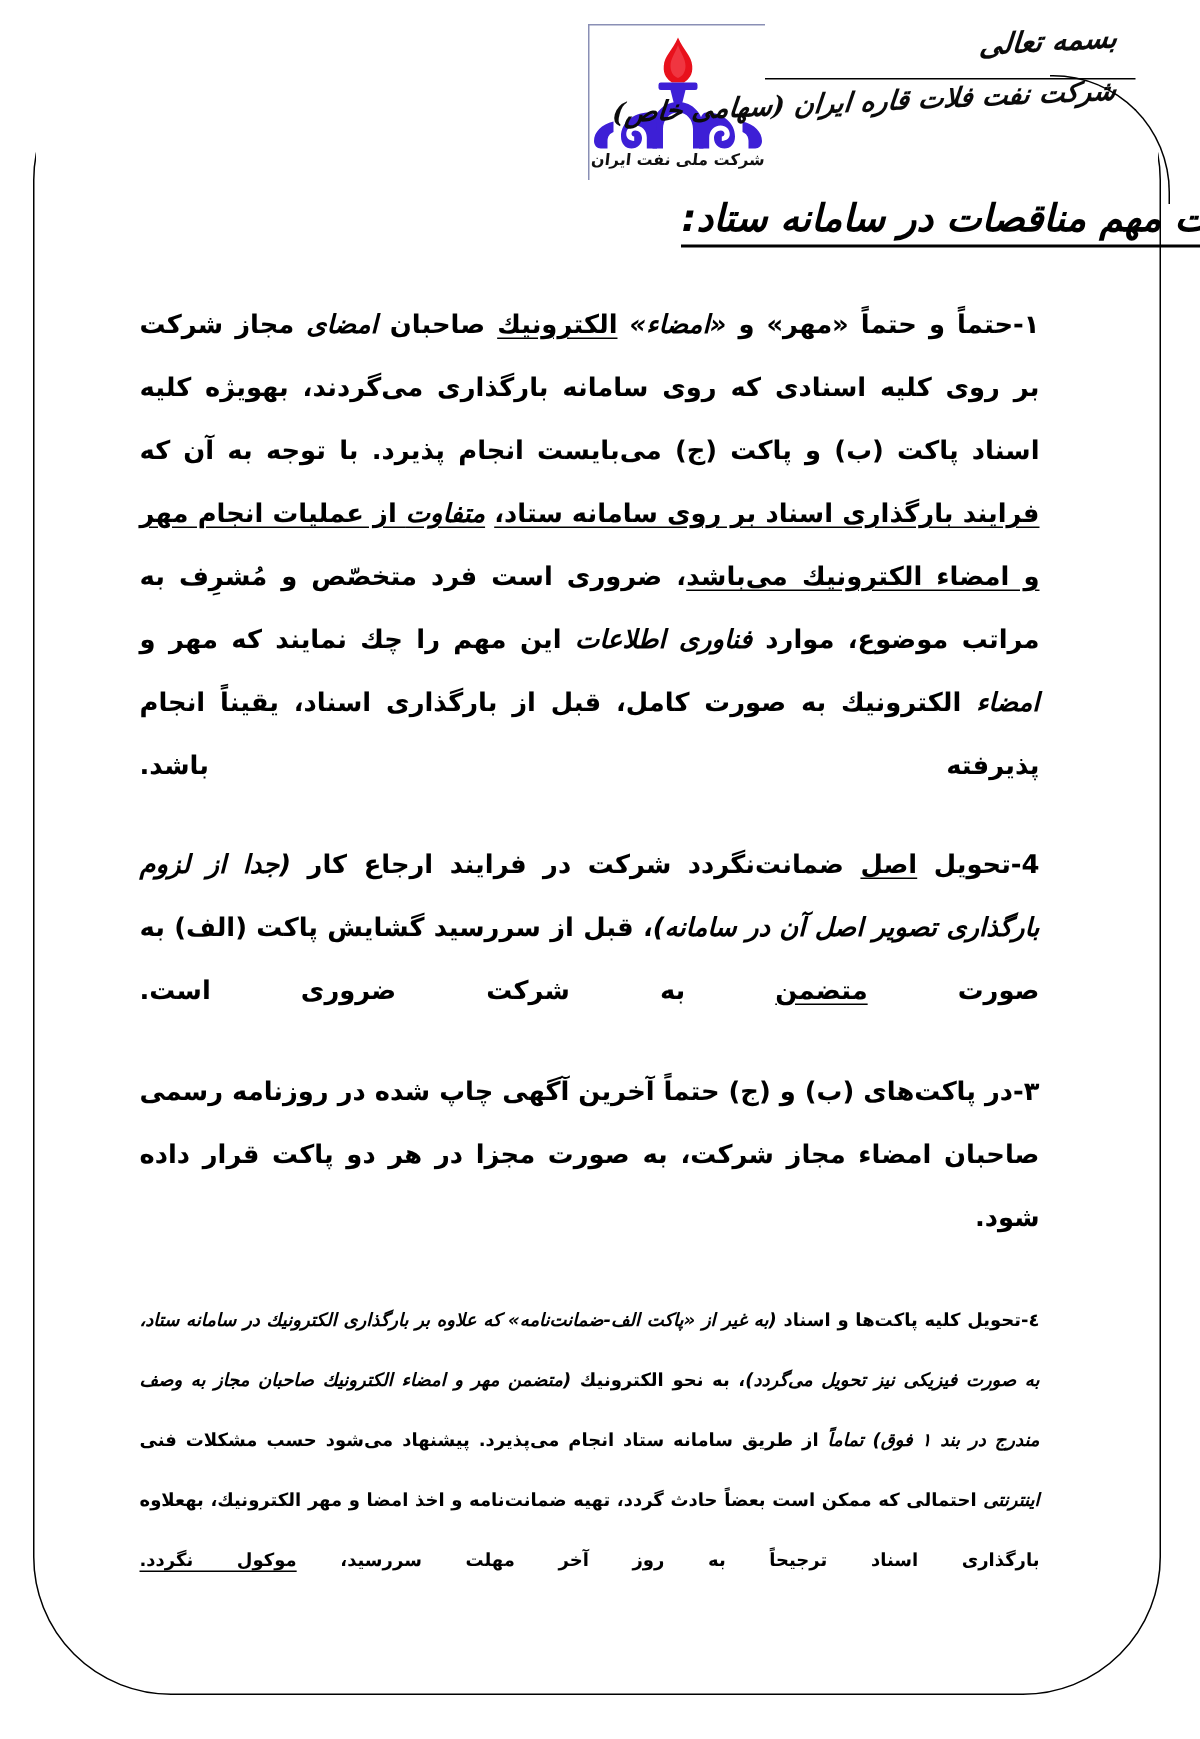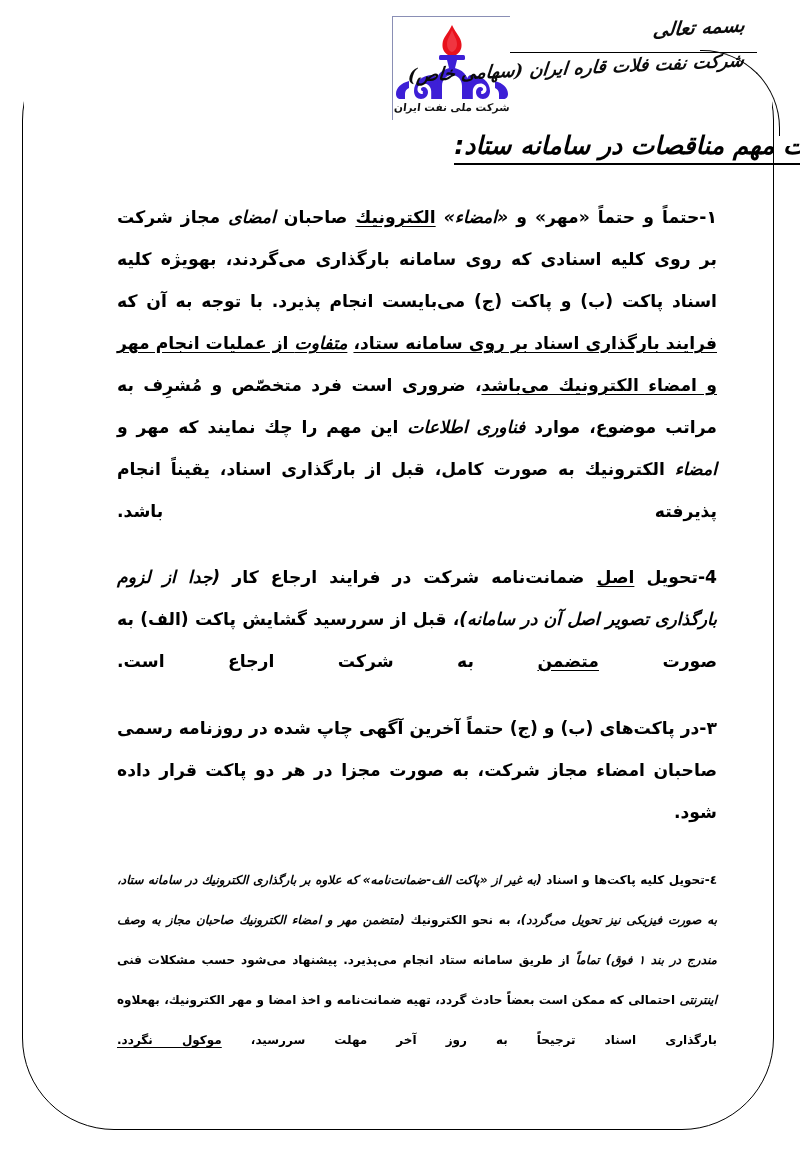--- a/index.html
+++ b/index.html
@@ -137,21 +137,21 @@
     color: #000000;
     padding-left: 35px;
   }
   .doc-title span {
     border-bottom: 2px solid #000000;
     padding-bottom: 3px;
   }
 
   .content {
     position: absolute;
-    left: 117px;
+    left: 93px;
     top: 196px;
     width: 600px;
     direction: rtl;
     text-align: justify;
     text-align-last: justify;
   }
   .para {
     font-size: 17.2px;
     font-weight: bold;
     line-height: 42px;
@@ -217,21 +217,21 @@
   <span>نکات مهم مناقصات در سامانه ستاد:</span>
 </div>
 
 <div class="content">
 
   <p class="para p1">
     <span>١-حتماً و حتماً «مهر» و </span><span class="it">«امضاء»</span><span> </span><span class="u">الکترونیك</span><span> صاحبان </span><span class="it">امضای</span><span> مجاز شرکت بر روی کلیه اسنادی که روی سامانه بارگذاری می‌گردند، بهویژه کلیه اسناد پاکت (ب) و پاکت (ج) می‌بایست انجام پذیرد. با توجه به آن که </span><span class="u">فرایند بارگذاری اسناد بر روی سامانه ستاد،</span><span> </span><span class="it-u">متفاوت</span><span class="u"> از عملیات انجام مهر و امضاء الکترونیك می‌باشد</span><span>، ضروری است فرد متخصّص و مُشرِف به مراتب موضوع، موارد </span><span class="it">فناوری اطلاعات</span><span> این مهم را چك نمایند که مهر و </span><span class="it">امضاء</span><span> الکترونیك به صورت کامل، قبل از بارگذاری اسناد، یقیناً انجام پذیرفته باشد.</span>
   </p>
 
   <p class="para p2">
-    <span>4-تحویل </span><span class="u">اصل</span><span> ضمانت‌نامه شرکت در فرایند ارجاع کار </span><span class="it">(جدا از لزوم بارگذاری تصویر اصل آن در سامانه)</span><span>، قبل از سررسید گشایش پاکت (الف) به صورت </span><span class="u">متضمن</span><span> به شرکت ارجاع است.</span>
+    <span>4-تحویل </span><span class="u">اصل</span><span> ضمانت‌نگردد شرکت در فرایند ارجاع کار </span><span class="it">(جدا از لزوم بارگذاری تصویر اصل آن در سامانه)</span><span>، قبل از سررسید گشایش پاکت (الف) به صورت </span><span class="u">متضمن</span><span> به شرکت ضروری است.</span>
   </p>
 
   <p class="para p3">
     <span>٣-در پاکت‌های (ب) و (ج) حتماً آخرین آگهی چاپ شده در روزنامه رسمی صاحبان امضاء مجاز شرکت، به صورت مجزا در هر دو پاکت قرار داده شود.</span>
   </p>
 
   <p class="para p4">
     <span>٤-تحویل کلیه پاکت‌ها و اسناد </span><span class="it">(به غیر از «پاکت الف-ضمانت‌نامه» که علاوه بر بارگذاری الکترونیك در سامانه ستاد، به صورت فیزیکی نیز تحویل می‌گردد)</span><span>، به نحو الکترونیك </span><span class="it">(متضمن مهر و امضاء الکترونیك صاحبان مجاز به وصف مندرج در بند ١ فوق)</span><span> </span><span class="it">تماماً</span><span> از طریق سامانه ستاد انجام می‌پذیرد. پیشنهاد می‌شود حسب مشکلات فنی </span><span class="it">اینترنتی</span><span> احتمالی که ممکن است بعضاً حادث گردد، تهیه ضمانت‌نامه و اخذ امضا و مهر الکترونیك، بهعلاوه بارگذاری اسناد ترجیحاً به روز آخر مهلت سررسید، </span><span class="u">موکول نگردد.</span>
   </p>
 

